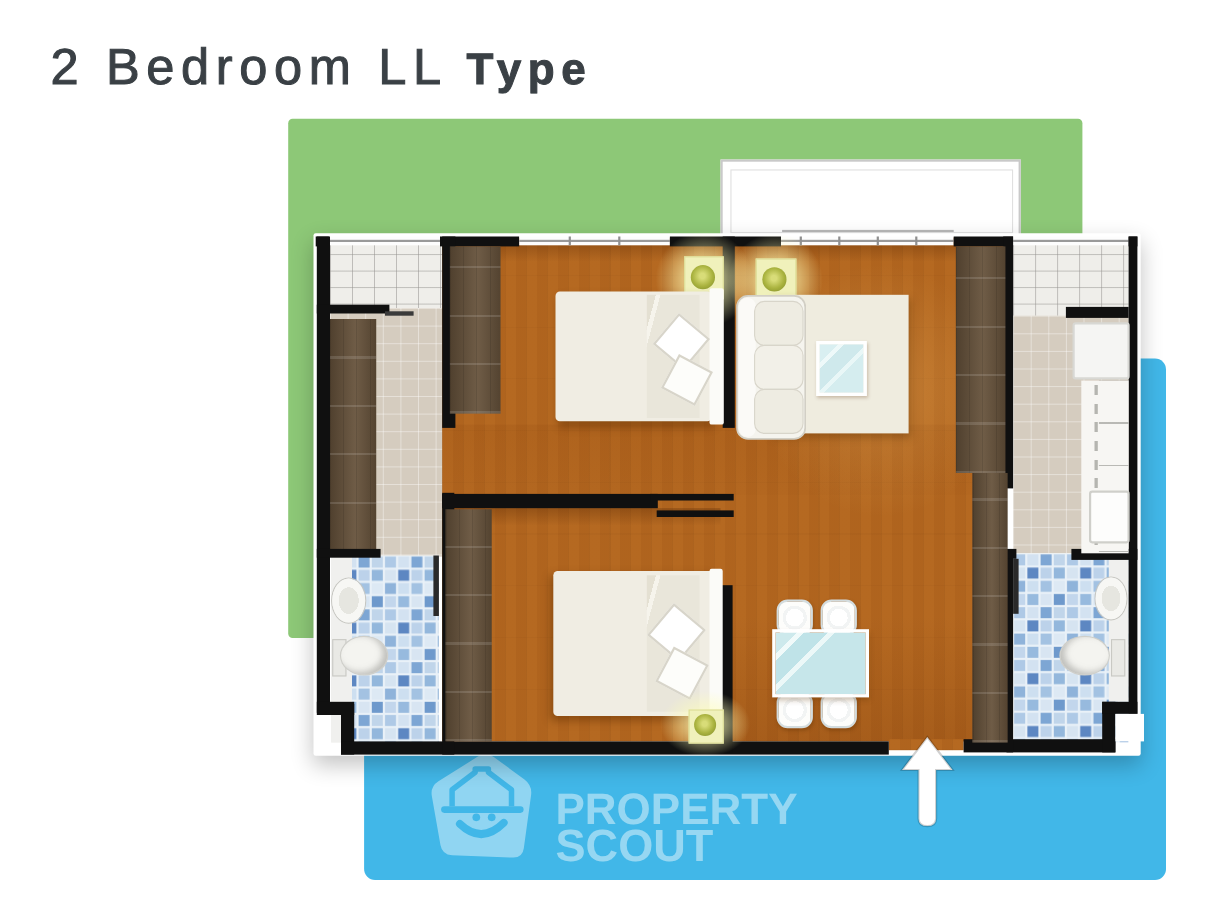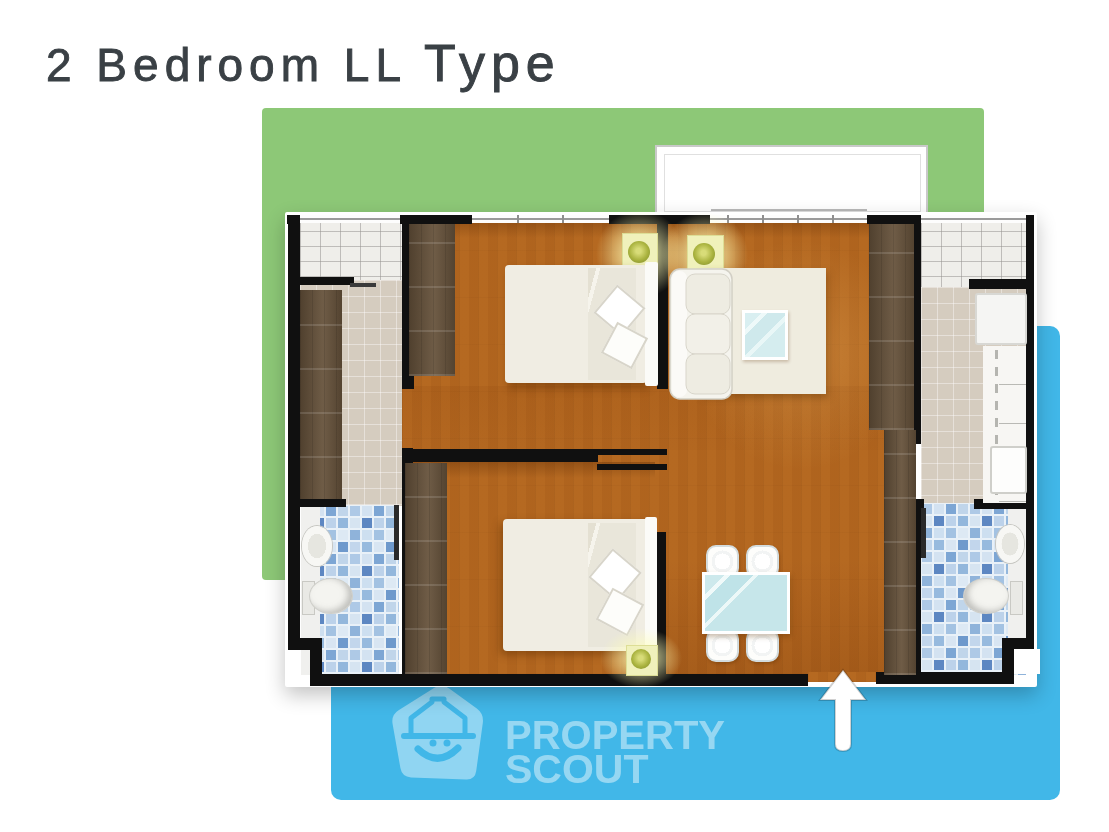--- a/index.html
+++ b/index.html
@@ -25,21 +25,21 @@
     background-size:20px 15px;}
   .tan{background:
     linear-gradient(rgba(255,255,255,.4) 1px, rgba(255,255,255,0) 1px),
     linear-gradient(90deg, rgba(255,255,255,.4) 1px, rgba(255,255,255,0) 1px),
     #d5ccbf;
     background-size:16px 16px;}
 </style>
 </head>
 <body>
 
-<div class="abs" style="left:46px;top:33px;color:#3a4045;font-size:46px;letter-spacing:6px;white-space:nowrap;-webkit-text-stroke:0.9px #3a4045;">2 Bedroom LL <span style="font-size:52px;">Type</span></div>
+<div class="abs" style="left:46px;top:33px;color:#3a4045;font-size:46px;letter-spacing:6px;white-space:nowrap;-webkit-text-stroke:0.9px #3a4045;">2 Bedroom LL <span style="font-size:40px;font-weight:bold;">Type</span></div>
 
 <div class="abs" style="left:262px;top:108px;width:722px;height:472px;background:#8dc877;border-radius:4px;"></div>
 
 <div class="abs" style="left:331px;top:326px;width:729px;height:474px;background:#41b7e8;border-radius:10px;"></div>
 
 <svg class="abs" style="left:384px;top:678px;" width="420" height="120" viewBox="0 0 420 120">
   <path d="M65.2 10.4 L92.8 30.6 Q100 36 98.8 44.9 L92.2 93.1 Q91 102 82 101.6 L27 99.4 Q18 99 16.4 90.1 L8.6 45.9 Q7 37 14.6 32.2 L50.4 9.8 Q58 5 65.2 10.4 Z" fill="rgba(255,255,255,.42)"></path>
   <g stroke="#41b7e8" fill="none">
     <path d="M27 55 L27 40 L48 24 L48 21 L60 21 L60 24 L81 40 L81 55" stroke-width="5" stroke-linejoin="round"></path>
     <path d="M20 58 L89 58" stroke-width="6" stroke-linecap="round"></path>

